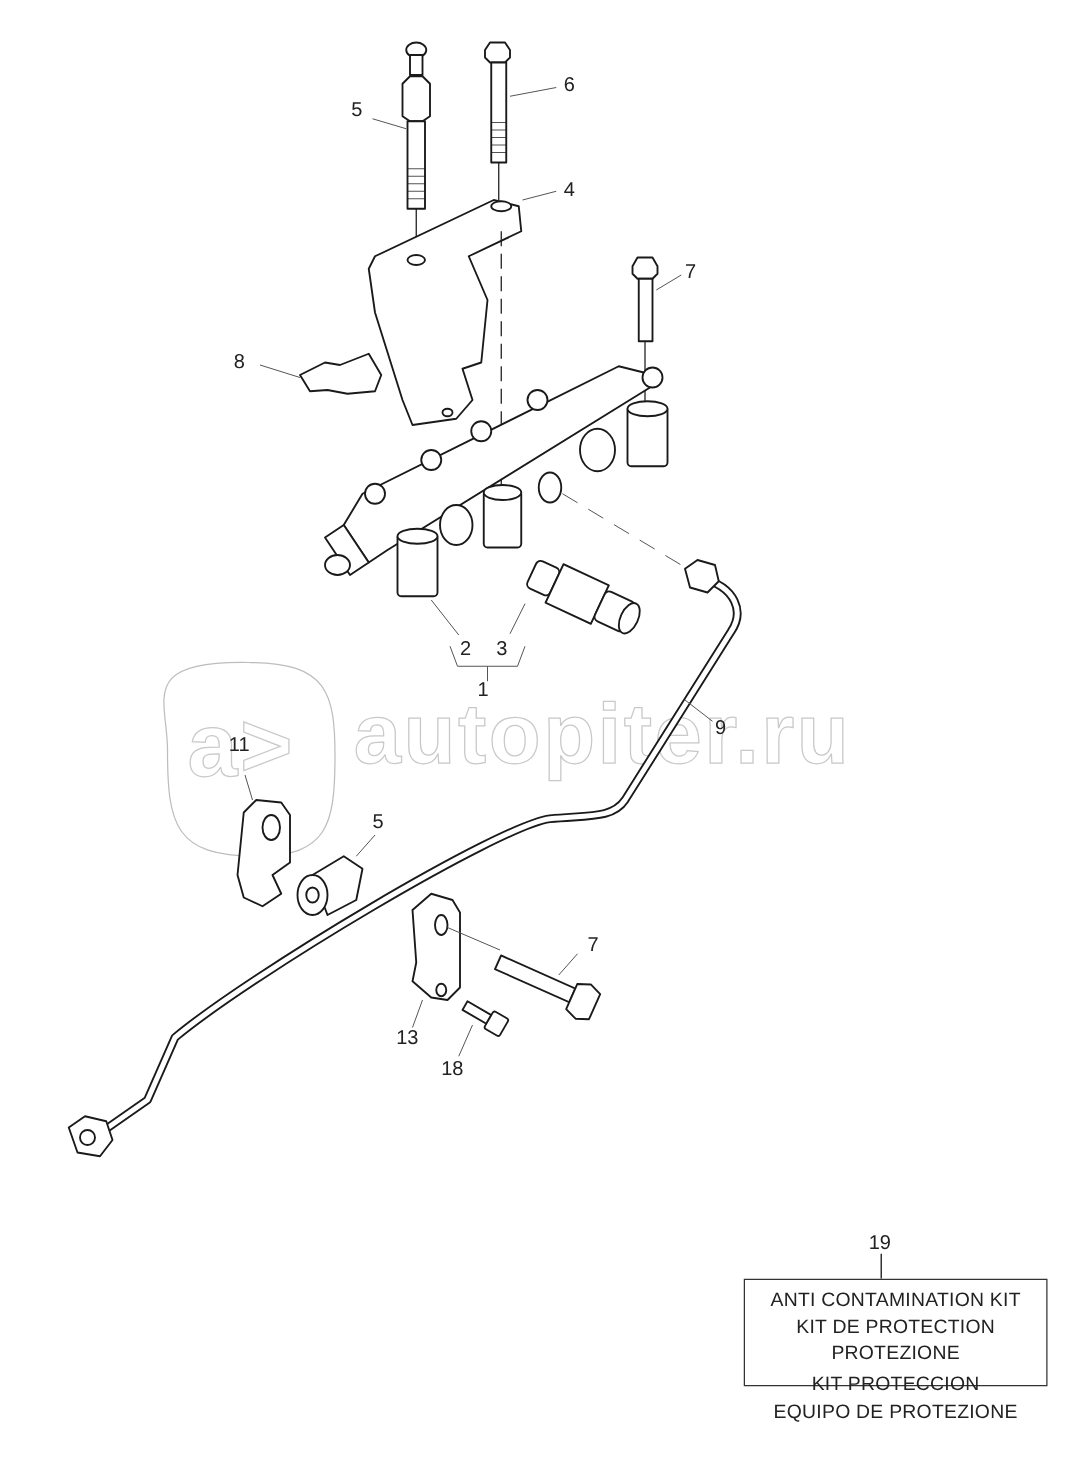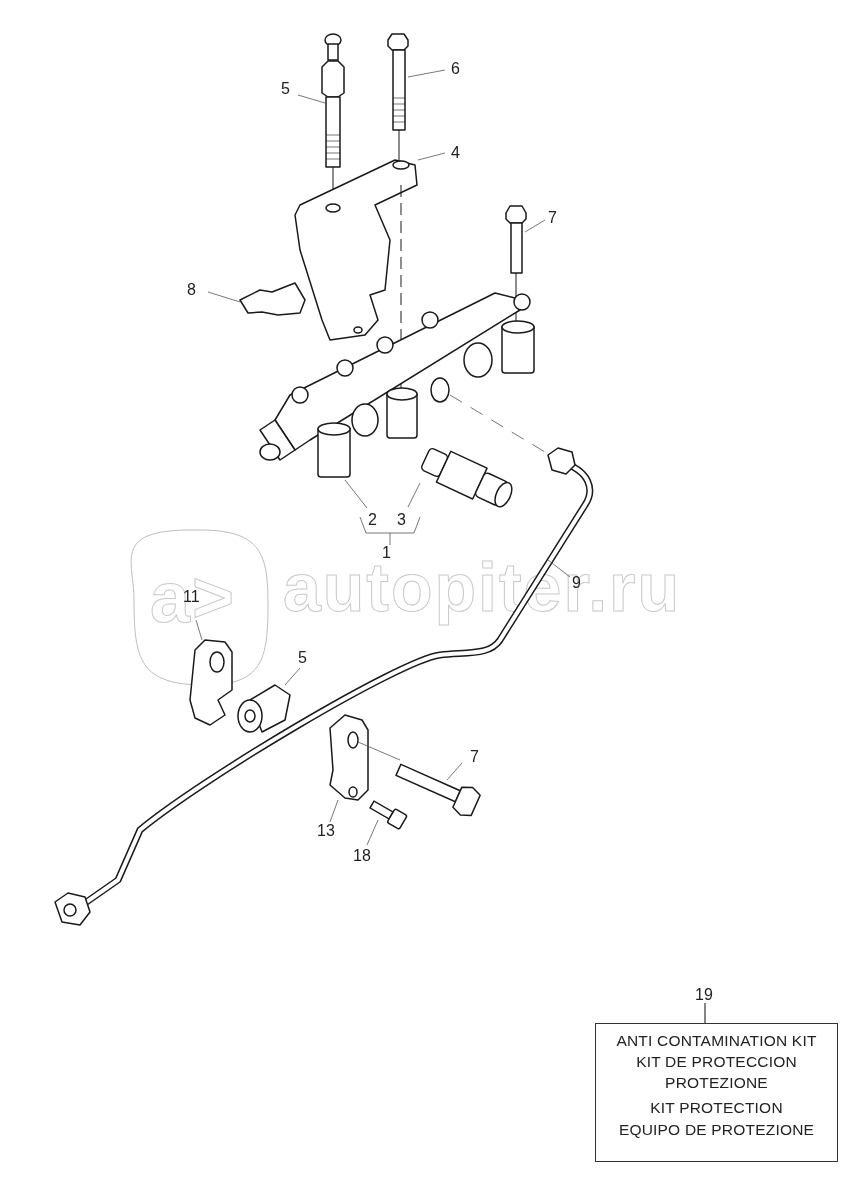--- a/index.html
+++ b/index.html
@@ -1,20 +1,20 @@
 <!DOCTYPE html>
 <html><head>
 <meta charset="utf-8">
 <style>
   html, body { margin: 0; padding: 0; background: #ffffff; }
   body { width: 866px; height: 1181px; position: relative; overflow: hidden;
          font-family: "Liberation Sans", sans-serif; }
   #canvas { position: absolute; left: 0; top: 0; width: 866px; height: 1181px; }
   .callout { position: absolute; font-size: 16px; color: #222; line-height: 1; }
-  .kitbox { position: absolute; left: 595px; top: 1023px; width: 243px; height: 139px;
+  .kitbox { position: absolute; left: 595px; top: 1023px; width: 243px; height: 86px;
             border: 1.5px solid #333; box-sizing: border-box; background: #fff; }
   .kitline { position: absolute; width: 100%; text-align: center; font-size: 15.5px;
              color: #222; line-height: 1; letter-spacing: 0.2px; }
   .wm-text { position: absolute; font-size: 88px; font-weight: bold; color: transparent;
              -webkit-text-stroke: 1px #c9c9c9; letter-spacing: 2px; }
 </style>
 </head>
 <body>
 
 <div id="canvas">
@@ -173,18 +173,18 @@
   <div class="callout" style="left:572px;top:575px">9</div>
   <div class="callout" style="left:183px;top:589px">11</div>
   <div class="callout" style="left:298px;top:650px">5</div>
   <div class="callout" style="left:470px;top:749px">7</div>
   <div class="callout" style="left:317px;top:823px">13</div>
   <div class="callout" style="left:353px;top:848px">18</div>
   <div class="callout" style="left:695px;top:987px">19</div>
 
   <div class="kitbox">
     <div class="kitline" style="top:9px">ANTI CONTAMINATION KIT</div>
-    <div class="kitline" style="top:30px">KIT DE PROTECCION</div>
+    <div class="kitline" style="top:30px">KIT DE PROTECTION</div>
     <div class="kitline" style="top:51px">PROTEZIONE</div>
-    <div class="kitline" style="top:76px">KIT PROTECTION</div>
+    <div class="kitline" style="top:76px">KIT PROTECCION</div>
     <div class="kitline" style="top:98px">EQUIPO DE PROTEZIONE</div>
   </div>
 </div>
 
 </body></html>

